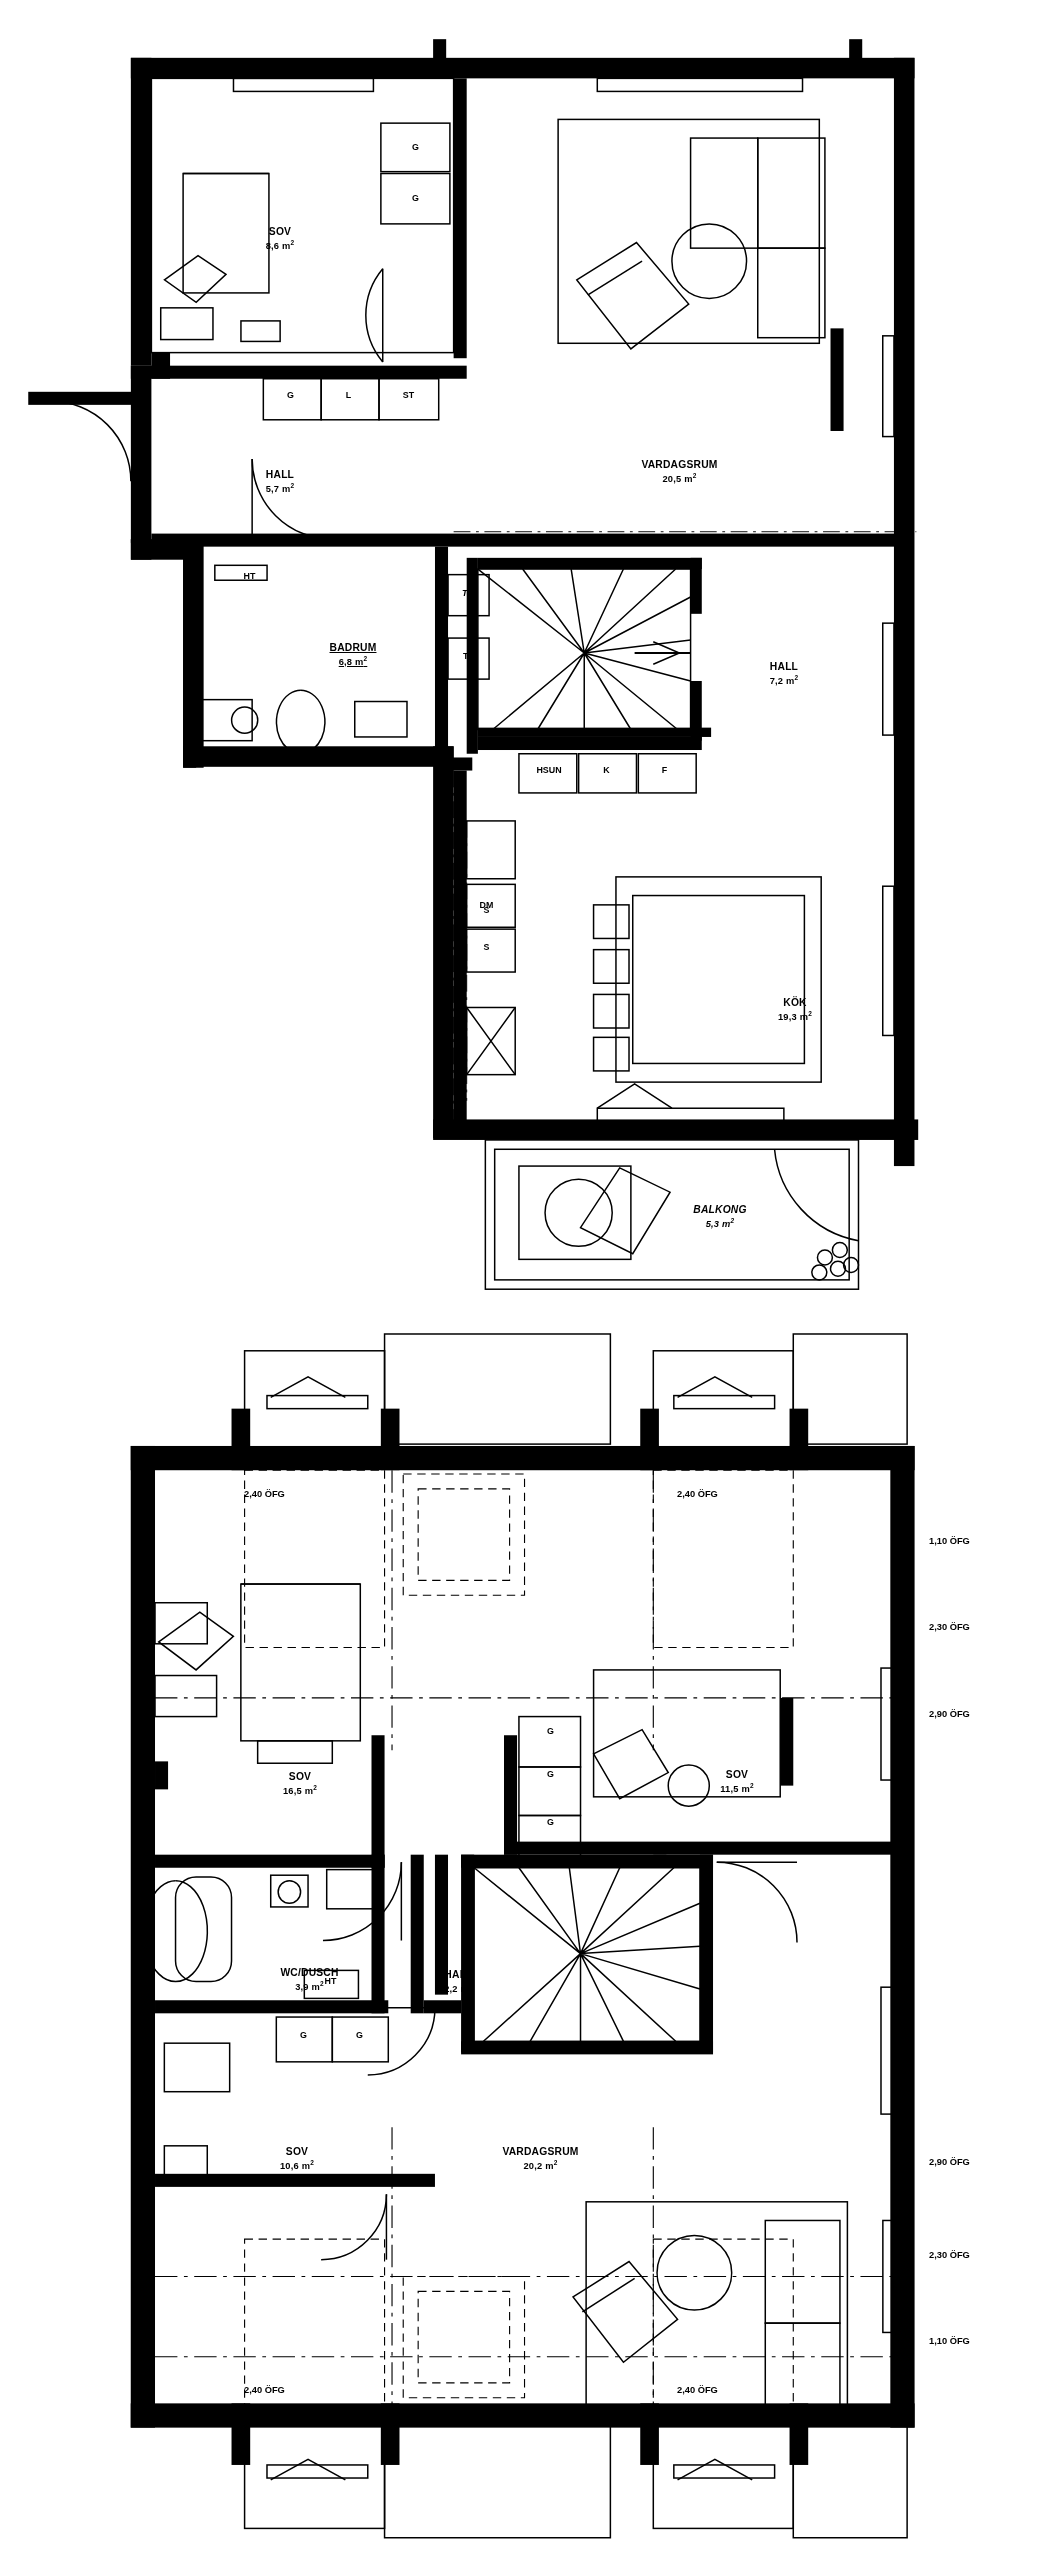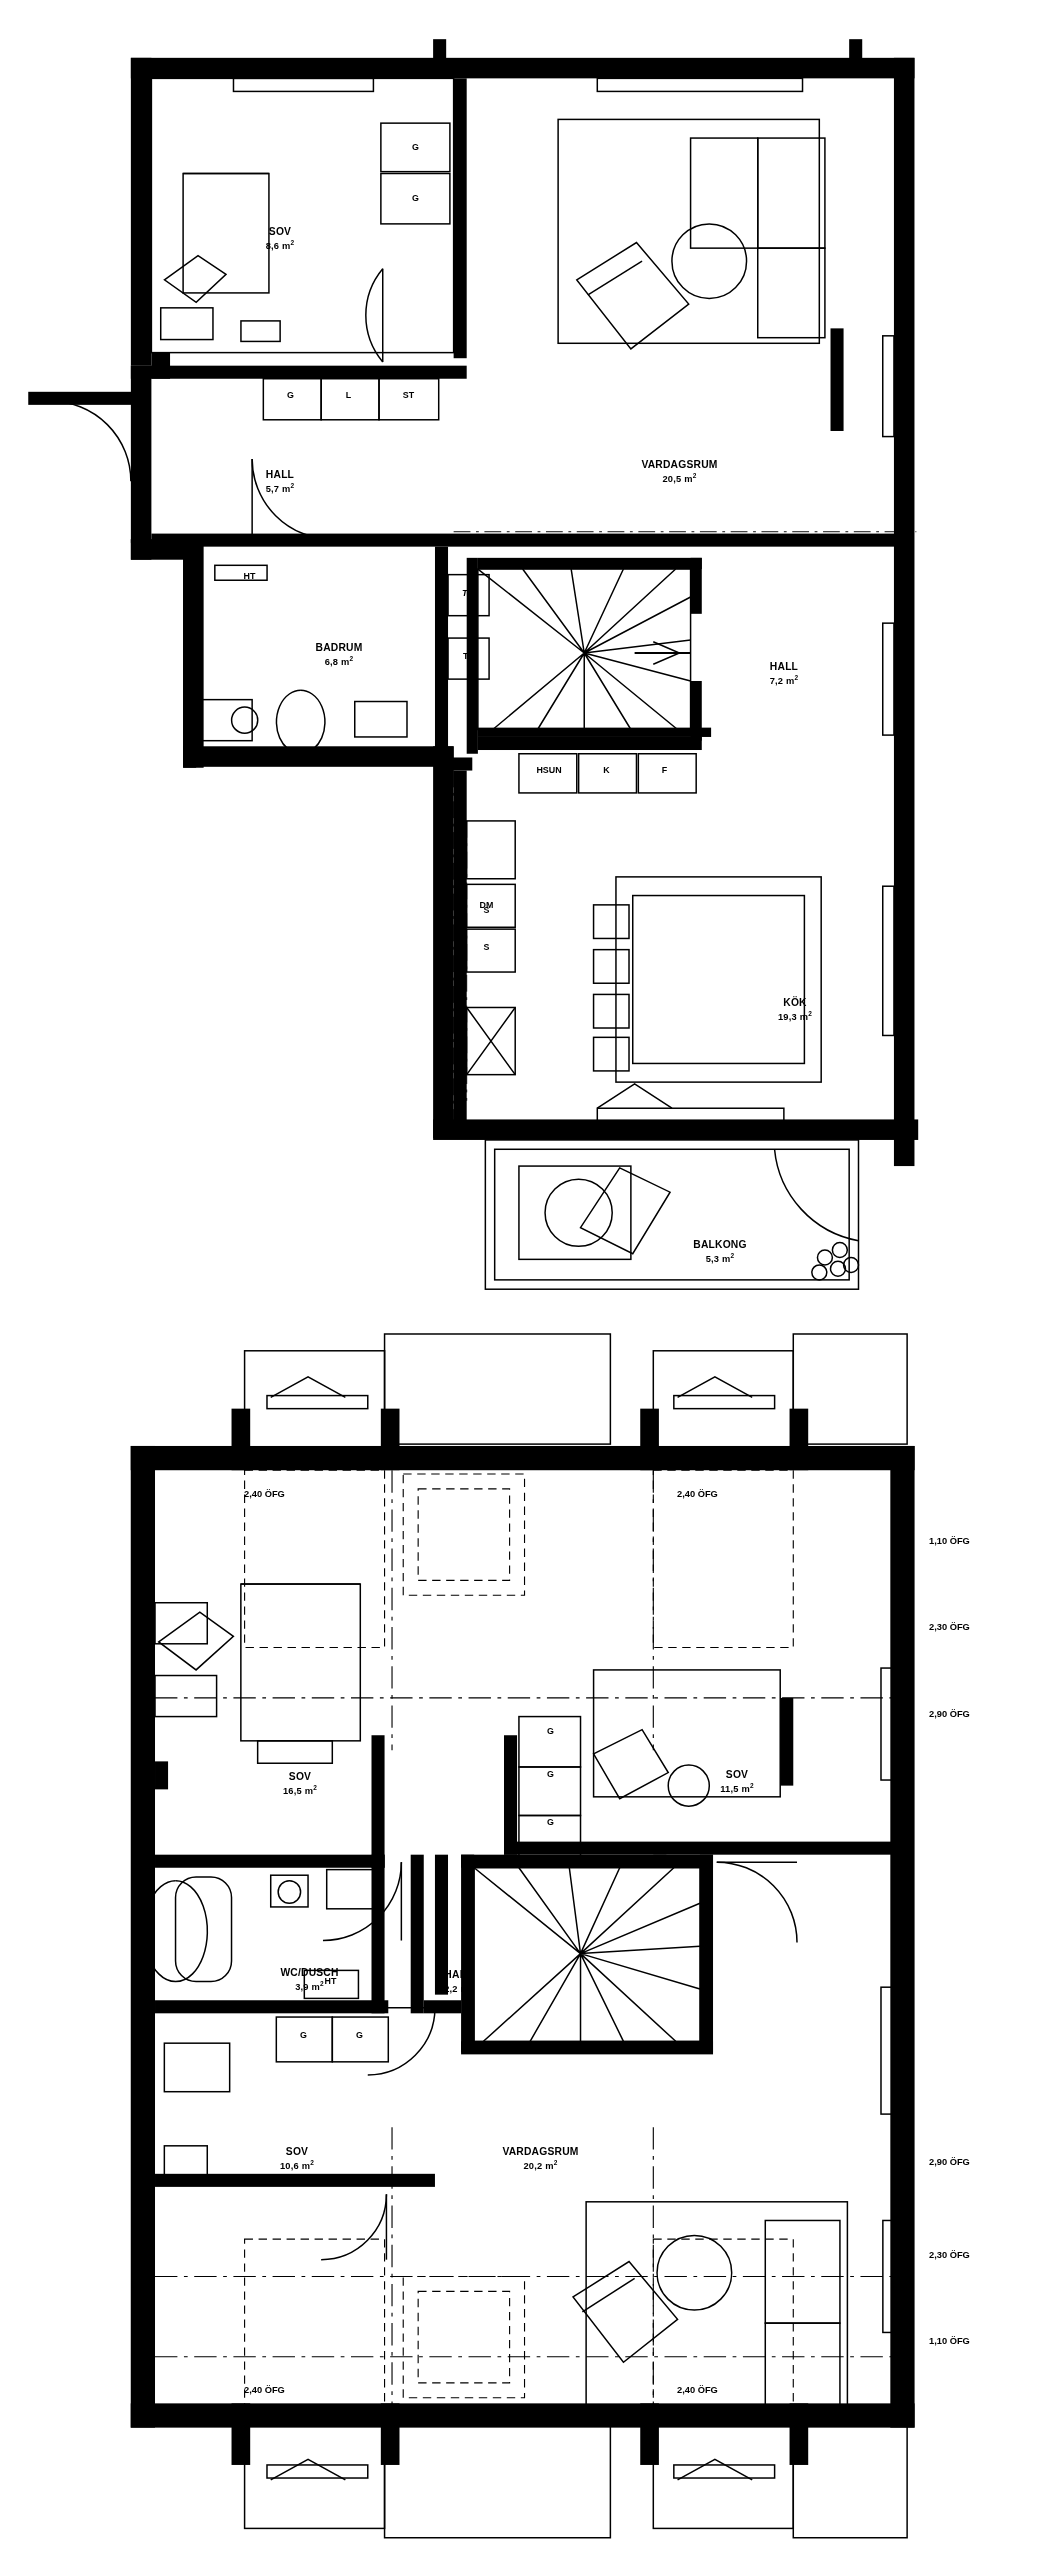--- a/index.html
+++ b/index.html
@@ -171,33 +171,33 @@
     <span class="area"><span>8,6 m</span><sup>2</sup></span>
   </div>
   <div class="lbl" style="left:224px;top:450px;width:112px;">
     <span class="name">HALL</span>
     <span class="area"><span>5,7 m</span><sup>2</sup></span>
   </div>
   <div class="lbl" style="left:605px;top:440px;width:149px;">
     <span class="name">VARDAGSRUM</span>
     <span class="area"><span>20,5 m</span><sup>2</sup></span>
   </div>
-  <div class="lbl" style="left:283px;top:623px;width:112px;">
+  <div class="lbl" style="left:297px;top:623px;width:112px;text-decoration:underline;">
     <span class="name">BADRUM</span>
     <span class="area"><span>6,8 m</span><sup>2</sup></span>
   </div>
   <div class="lbl" style="left:728px;top:642px;width:112px;">
     <span class="name">HALL</span>
     <span class="area"><span>7,2 m</span><sup>2</sup></span>
   </div>
   <div class="lbl" style="left:739px;top:978px;width:112px;">
     <span class="name">KÖK</span>
     <span class="area"><span>19,3 m</span><sup>2</sup></span>
   </div>
-  <div class="lbl" style="left:664px;top:1220px;width:112px;">
+  <div class="lbl" style="left:664px;top:1185px;width:112px;font-style:italic;">
     <span class="name">BALKONG</span>
     <span class="area"><span>5,3 m</span><sup>2</sup></span>
   </div>
 
   <div class="tag" style="left:397px;top:142px;width:37px;">G</div>
   <div class="tag" style="left:397px;top:193px;width:37px;">G</div>
   <div class="tag" style="left:272px;top:390px;width:37px;">G</div>
   <div class="tag" style="left:330px;top:390px;width:37px;">L</div>
   <div class="tag" style="left:390px;top:390px;width:37px;text-align:center;">ST</div>
   <div class="tag" style="left:231px;top:571px;width:37px;">HT</div>

